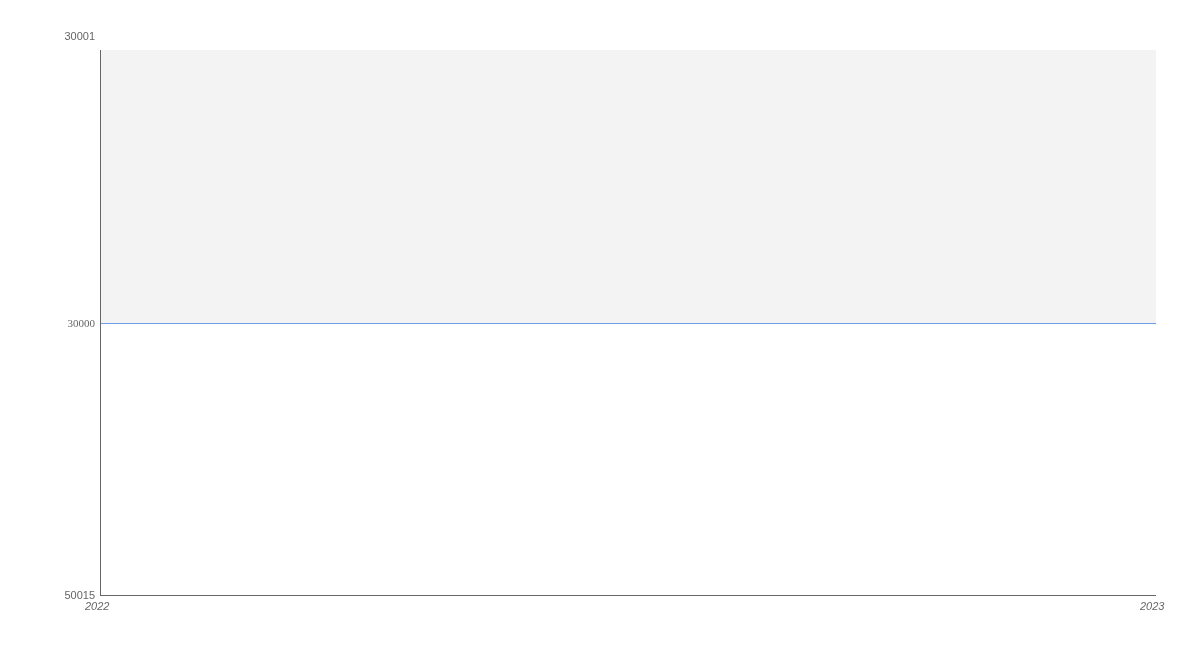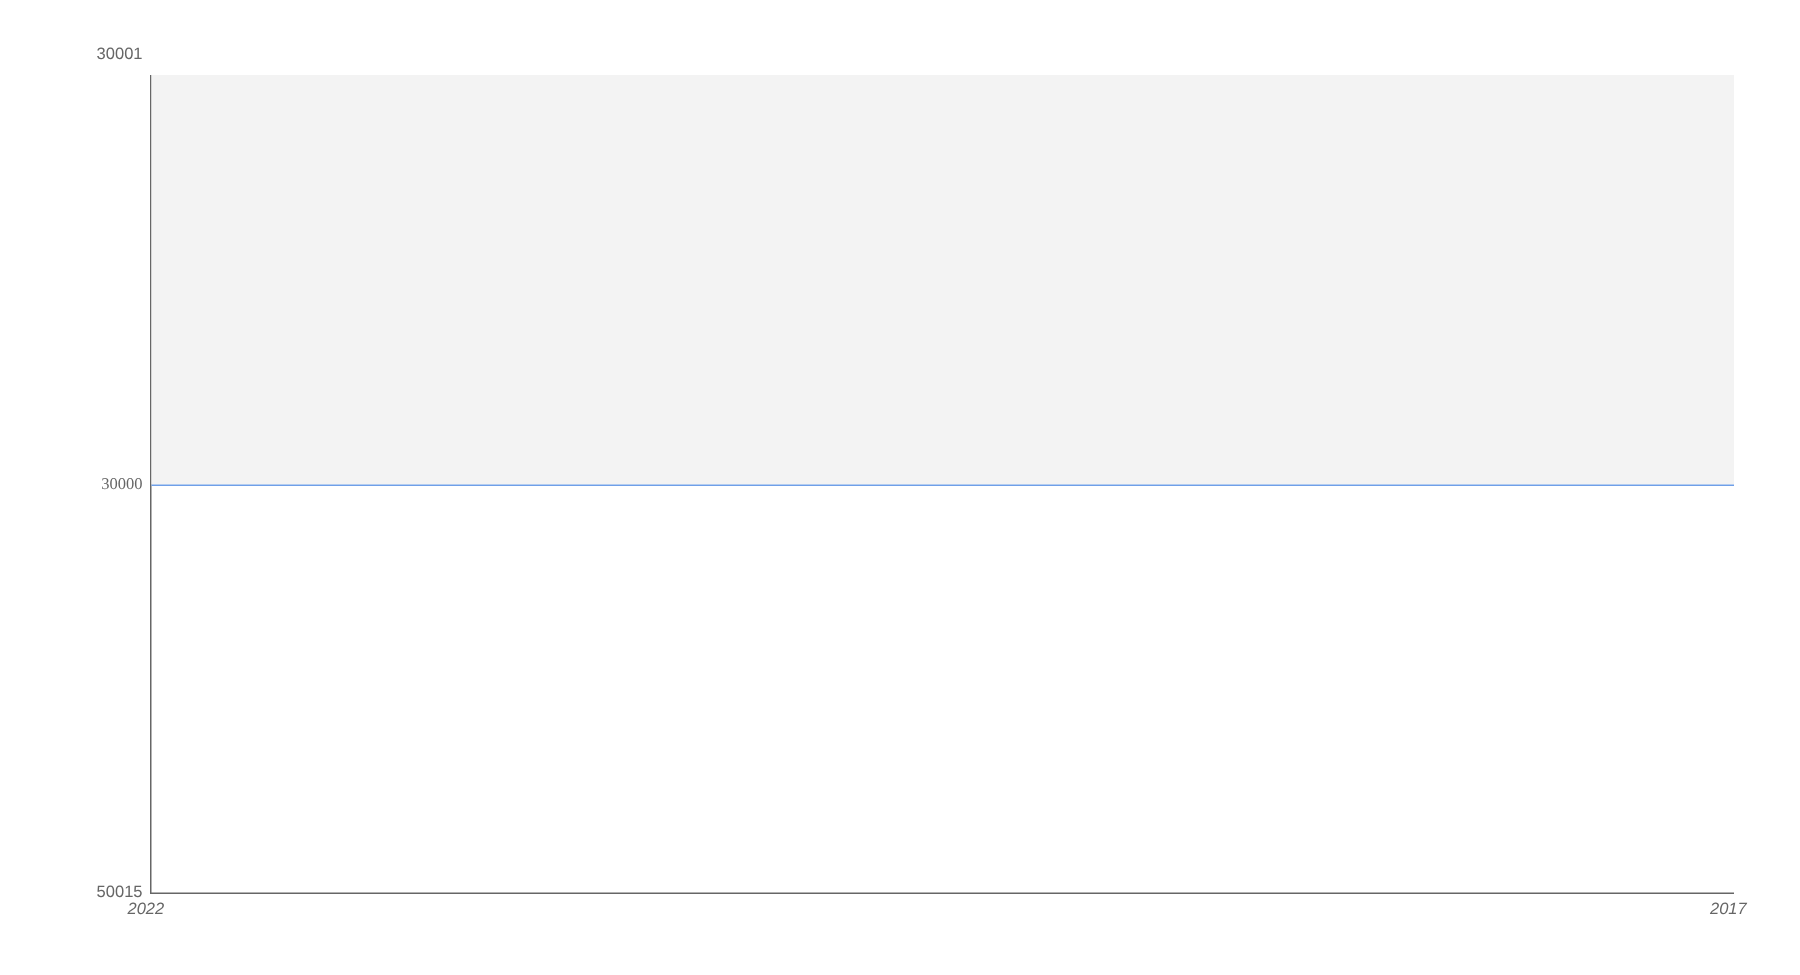--- a/index.html
+++ b/index.html
@@ -77,15 +77,15 @@
     <div class="grid-band" style="top:0; height:272.5px;"></div>
 
     <div class="data-line" style="top:272.5px;"></div>
   </div>
 
   <div class="y-tick-label" style="top:36px;">30001</div>
   <div class="y-tick-label" style="top:322.5px;font-family:Liberation Serif, serif;">30000</div>
   <div class="y-tick-label" style="top:595px;">50015</div>
 
   <div class="x-tick-label" style="left:85px;">2022</div>
-  <div class="x-tick-label" style="left:1140px;">2017</div>
+  <div class="x-tick-label" style="left:1140px;">2023</div>
 
 </div>
 
 </body></html>

